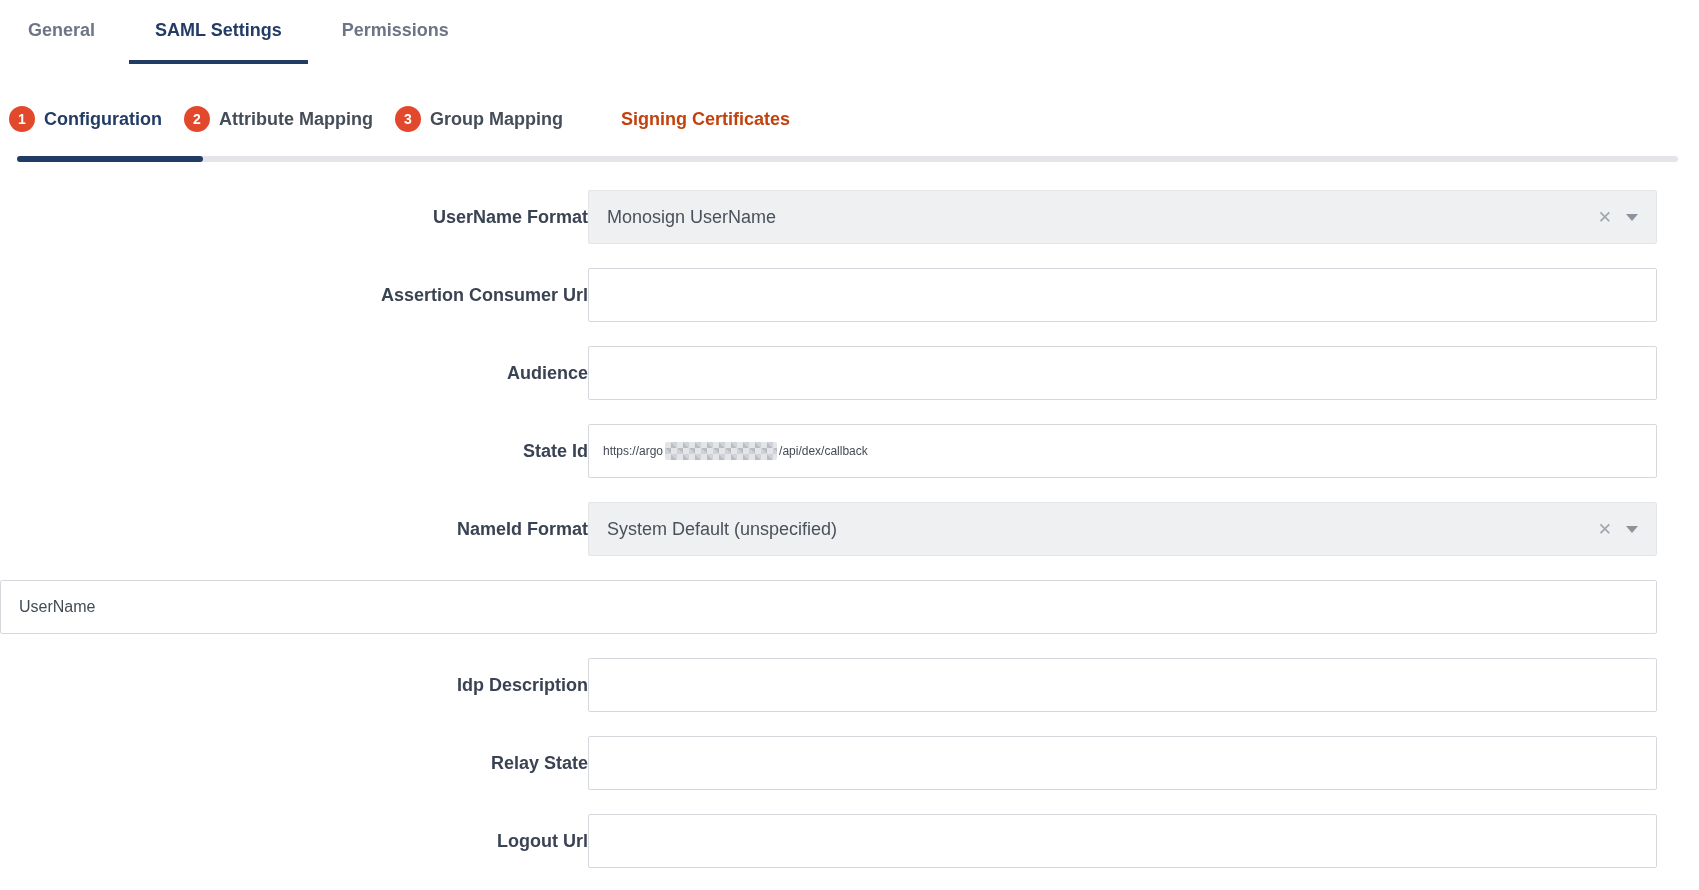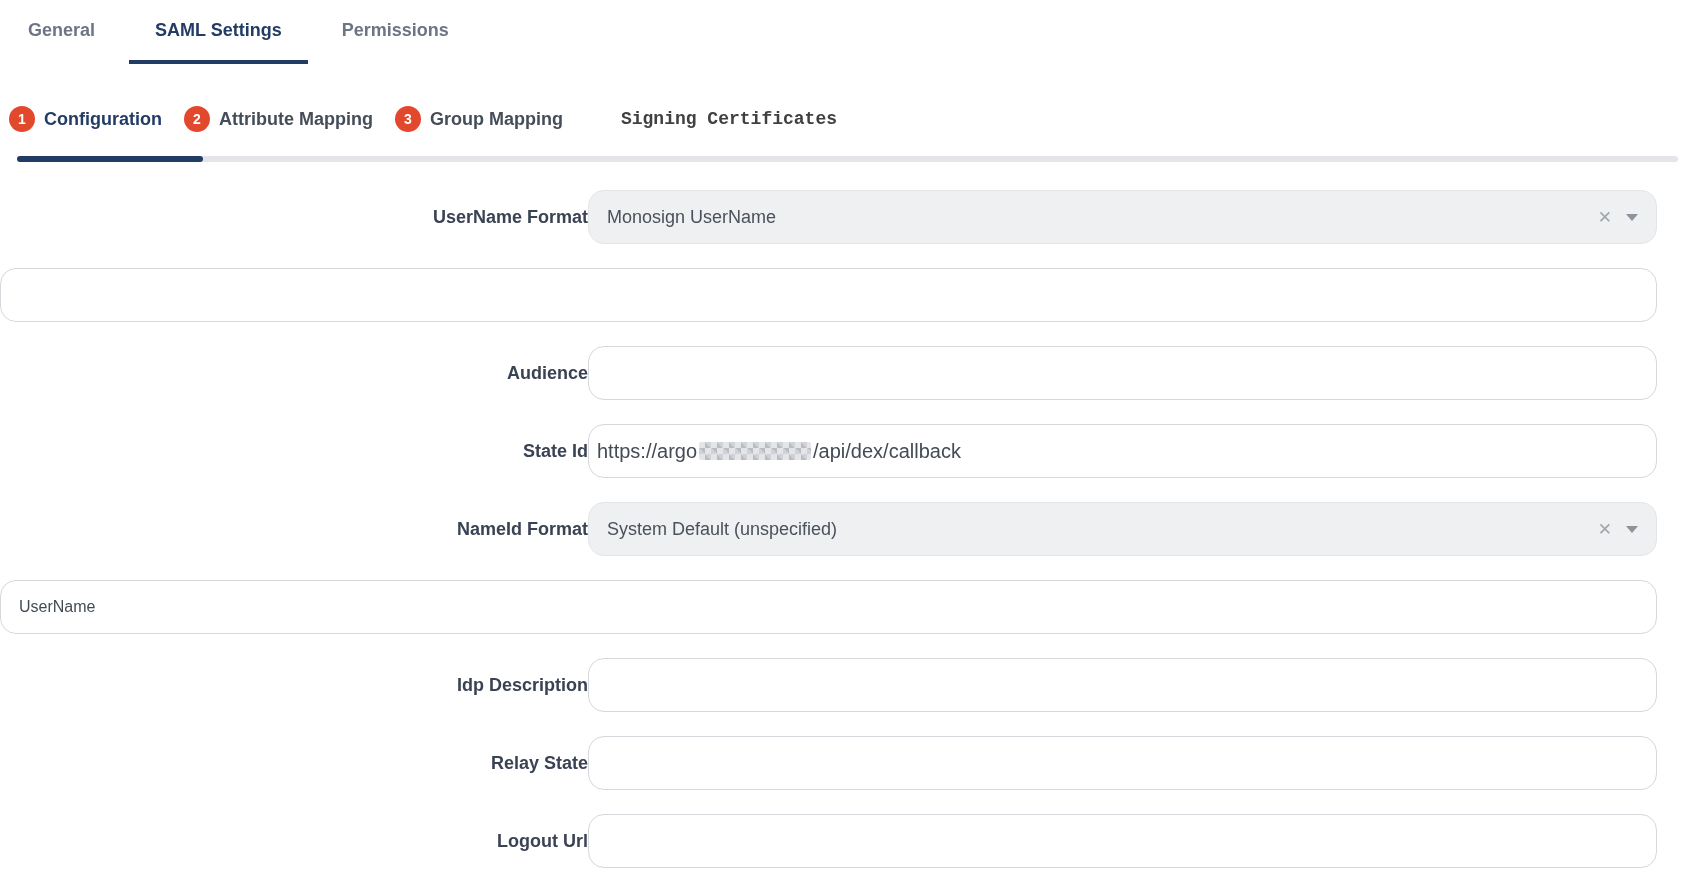--- a/index.html
+++ b/index.html
@@ -64,21 +64,21 @@
     flex: 0 0 auto;
   }
   .step-label {
     font-size: 18px;
     font-weight: 600;
     color: #454d59;
     white-space: nowrap;
   }
   .step.active .step-label { color: #223c66; font-weight: 700; }
   .step.no-num { margin-left: 36px; }
-  .step.no-num .step-label { color: #404040; font-family: Liberation Mono, monospace; }
+  .step.no-num .step-label { color: #c2410c; }
 
   
   .progress {
     margin: 22px 21px 0 17px;
     height: 6px;
     background: #e3e5e9;
     border-radius: 3px;
     position: relative;
   }
   .progress-fill {
@@ -106,35 +106,35 @@
     white-space: nowrap;
   }
   .ctrl {
     flex: 1 1 auto;
     margin-right: 42px;
   }
   .input, .select, .input-like {
     width: 100%;
     height: 54px;
     border: 1px solid #d5d8dd;
-    border-radius: 16px;
+    border-radius: 2px;
     background: #ffffff;
     font-family: "Liberation Sans", "DejaVu Sans", sans-serif;
   }
   .input {
     padding: 0 18px;
     font-size: 16px;
     color: #434b55;
     outline: none;
   }
   .input-like {
     display: flex;
     align-items: center;
-    padding: 0 8px;
-    font-size: 20px;
+    padding: 0 14px;
+    font-size: 12px;
     color: #434b55;
   }
   .redacted {
     display: inline-block;
     width: 112px;
     height: 18px;
     margin: 0 2px;
     background-image:
       linear-gradient(45deg, #cfd2d6 26%, transparent 26% 74%, #cfd2d6 74%),
       linear-gradient(45deg, #b9bdc3 26%, #e3e5e8 26% 74%, #b9bdc3 74%);
@@ -210,20 +210,21 @@
     <div class="ctrl">
       <div class="select">
         <span class="sel-val">Monosign UserName</span>
         <span class="clear">✕</span>
         <span class="caret"></span>
       </div>
     </div>
   </div>
 
   <div class="row">
+    <label class="lbl">Assertion Consumer Url</label>
     <div class="ctrl">
       <input class="input" type="text" value="" style="">
     </div>
   </div>
 
   <div class="row">
     <label class="lbl">Audience</label>
     <div class="ctrl">
       <input class="input" type="text" value="" style="">
     </div>

